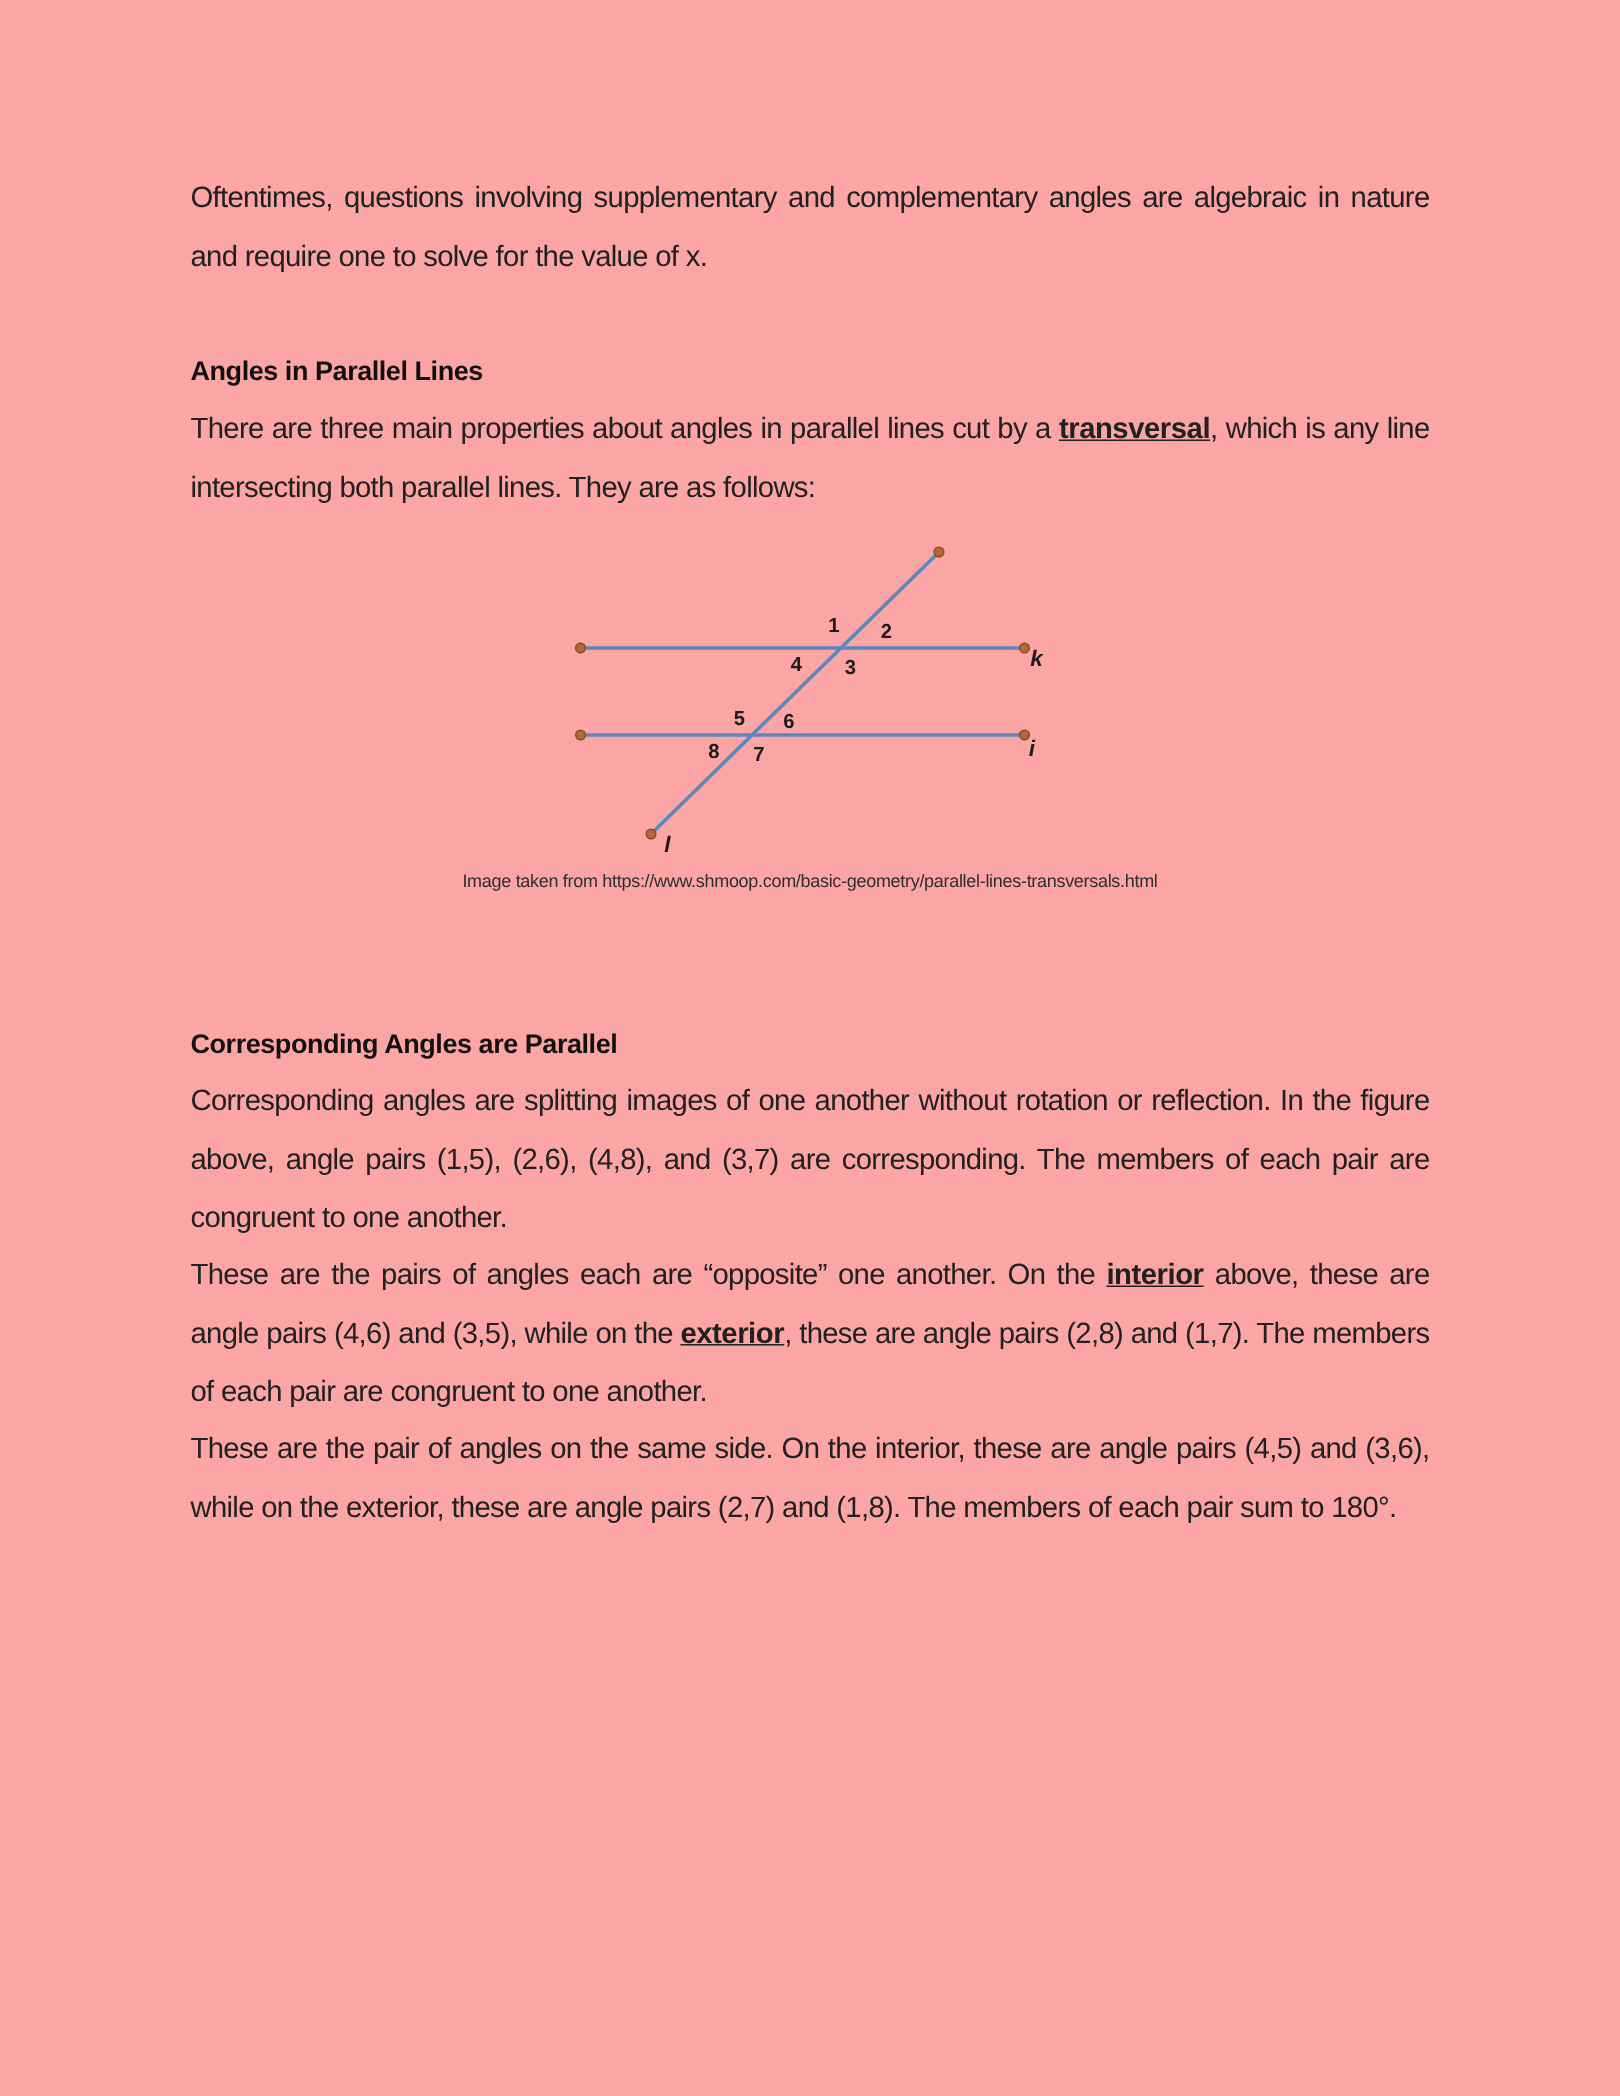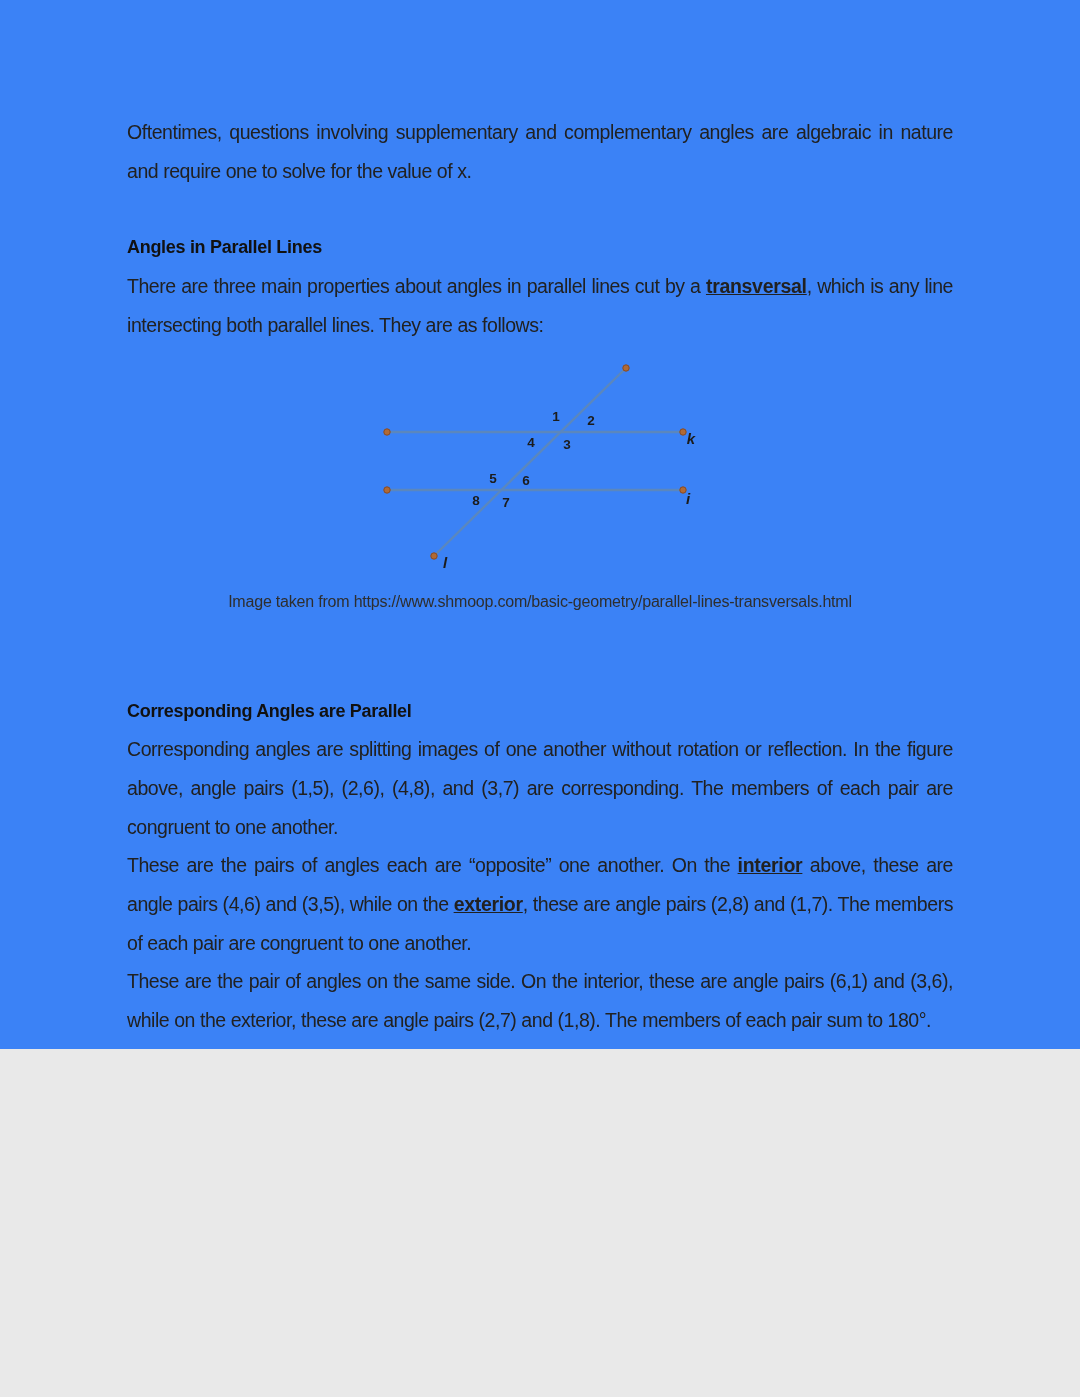--- a/index.html
+++ b/index.html
@@ -1,22 +1,22 @@
 <!DOCTYPE html>
 <html><head>
 <meta charset="utf-8">
 <style>
   * { margin: 0; padding: 0; box-sizing: border-box; }
   html, body { background: #e9e9e9; }
   .page {
     position: relative;
     width: 1080px;
-    height: 1049px;
+    height: 1397px;
     margin: 0 auto;
-    background: #3b82f6;
+    background: #fca5a5;
     font-family: "Liberation Sans", sans-serif;
     color: #212121;
     overflow: hidden;
   }
   .content {
     padding: 113px 127px 0 127px;
   }
   p.body {
     font-size: 19.5px;
     line-height: 38.7px;
@@ -35,22 +35,22 @@
   h3.first-after-caption { margin-top: 80px; }
   p.body b { letter-spacing: -0.3px; text-decoration: underline; }
   .figure-wrap {
     margin-top: 12px;
   }
   .figure-wrap svg {
     display: block;
     margin-left: 238px;
   }
   p.caption {
-    margin-top: 20px;
-    font-size: 16px;
+    margin-top: 5px;
+    font-size: 12px;
     line-height: 20px;
     letter-spacing: -0.2px;
     text-align: center;
     color: #2e2e2e;
   }
   .angle-num {
     font-family: "Liberation Sans", sans-serif;
     font-size: 13.5px;
     font-weight: bold;
     fill: #1c1c1c;
@@ -107,16 +107,16 @@
       </svg>
     </div>
 
     <p class="caption">Image taken from https://www.shmoop.com/basic-geometry/parallel-lines-transversals.html</p>
 
     <h3 class="doc-heading first-after-caption">Corresponding Angles are Parallel</h3>
     <p class="body"><span>Corresponding angles are splitting images of one another without rotation or reflection. In the figure above, angle pairs (1,5), (2,6), (4,8), and (3,7) are corresponding. The members of each pair are congruent to one another.</span></p>
 
     <p class="body"><span>These are the pairs of angles each are “opposite” one another. On the </span><b>interior</b><span> above, these are angle pairs (4,6) and (3,5), while on the </span><b>exterior</b><span>, these are angle pairs (2,8) and (1,7). The members of each pair are congruent to one another.</span></p>
 
-    <p class="body"><span>These are the pair of angles on the same side. On the interior, these are angle pairs (6,1) and (3,6), while on the exterior, these are angle pairs (2,7) and (1,8). The members of each pair sum to 180°.</span></p>
+    <p class="body"><span>These are the pair of angles on the same side. On the interior, these are angle pairs (4,5) and (3,6), while on the exterior, these are angle pairs (2,7) and (1,8). The members of each pair sum to 180°.</span></p>
 
   </div>
 </div>
 
 </body></html>

